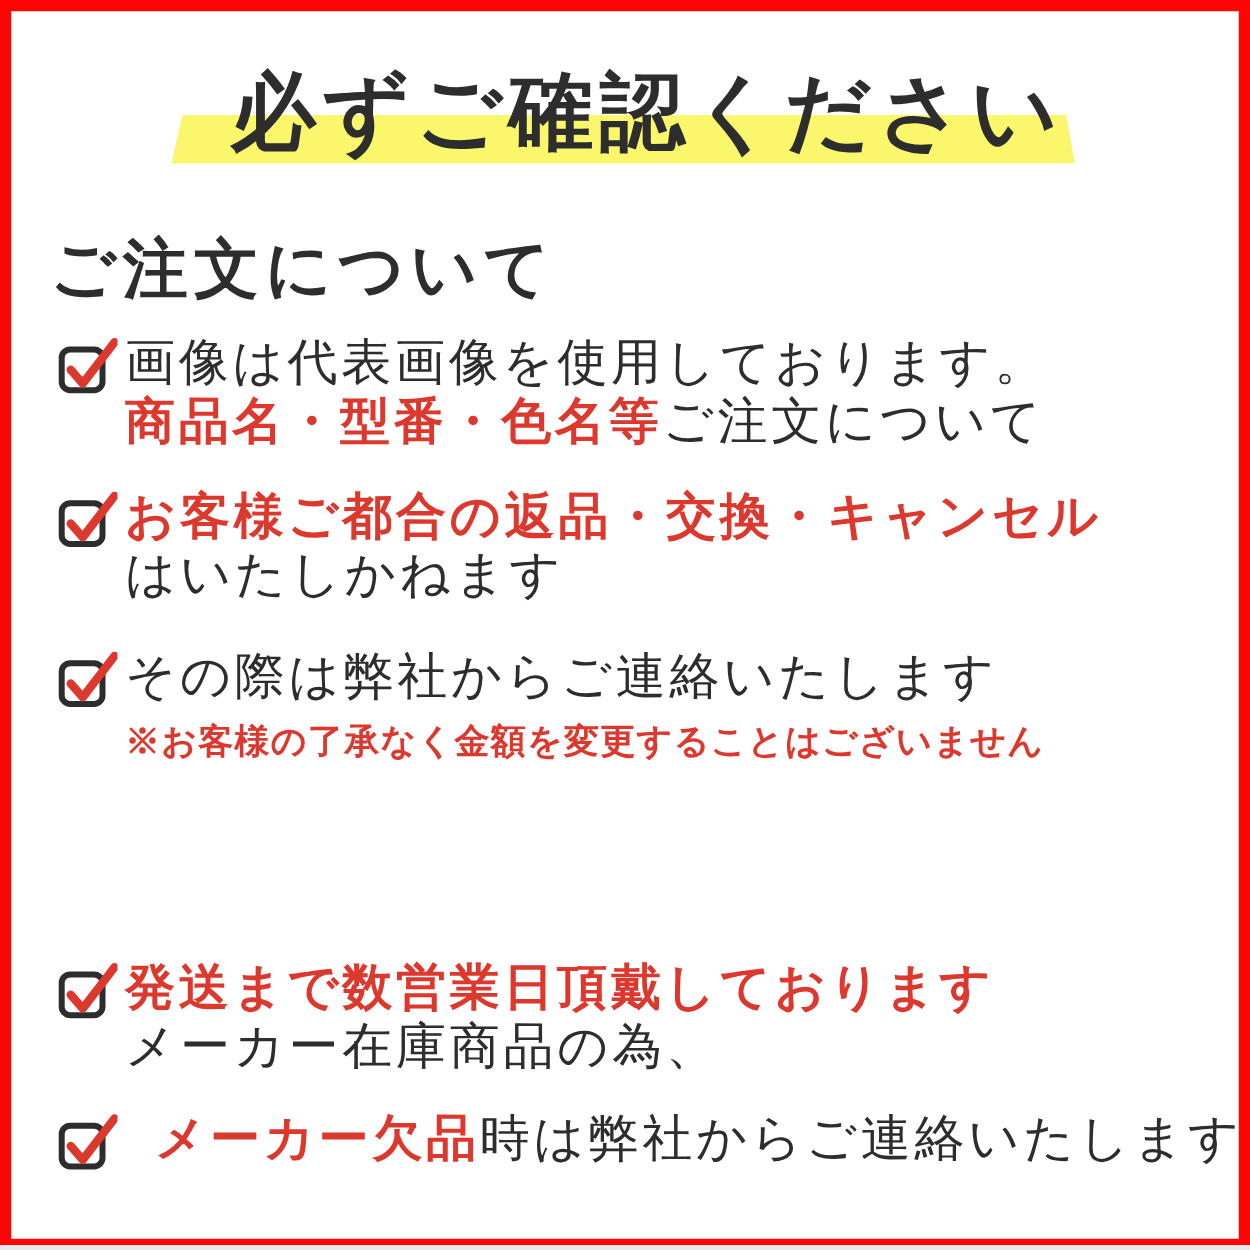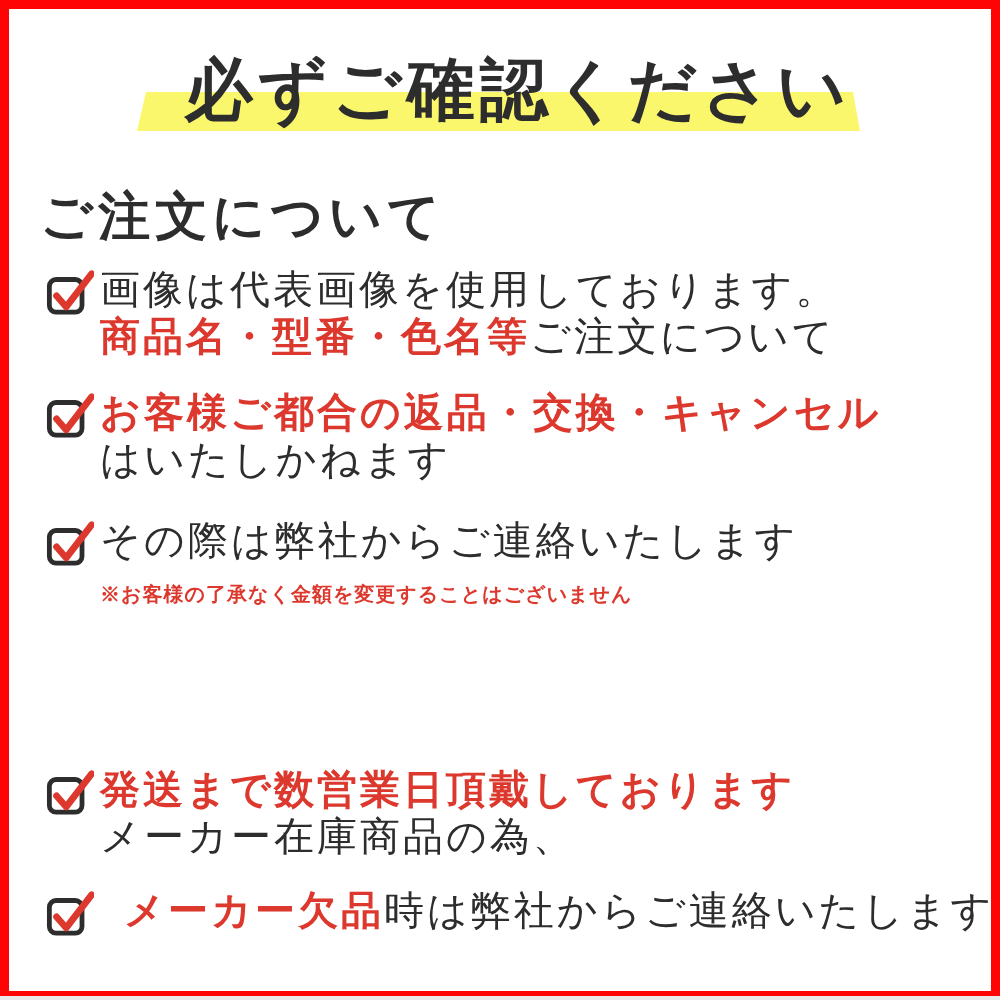--- a/index.html
+++ b/index.html
@@ -44,21 +44,21 @@
   .item-3{top:517px;}
   .item-4{top:766px;}
   .item-5{top:887px;gap:24px;}
   .cb{width:48px;height:48px;flex:0 0 auto;margin-right:6px;margin-top:2px;}
   .cb-box{fill:none;stroke:#2d2d2d;stroke-width:5px;}
   .cb-check{fill:none;stroke:#dc382d;stroke-width:7px;stroke-linecap:round;stroke-linejoin:round;}
   .lines{font-size:40px;line-height:47px;letter-spacing:3px;color:#2d2d2d;}
   .seg-black{color:#2d2d2d;font-weight:400;}
   .seg-red{color:#dc382d;font-weight:700;}
   .note{
-    font-size:20px;line-height:34px;letter-spacing:1px;
+    font-size:28px;line-height:34px;letter-spacing:1px;
     color:#dc382d;font-weight:700;margin-top:13px;
   }
 </style>
 </head>
 <body>
 
 <div class="frame">
 
   <div class="border-overlay"></div>
 

